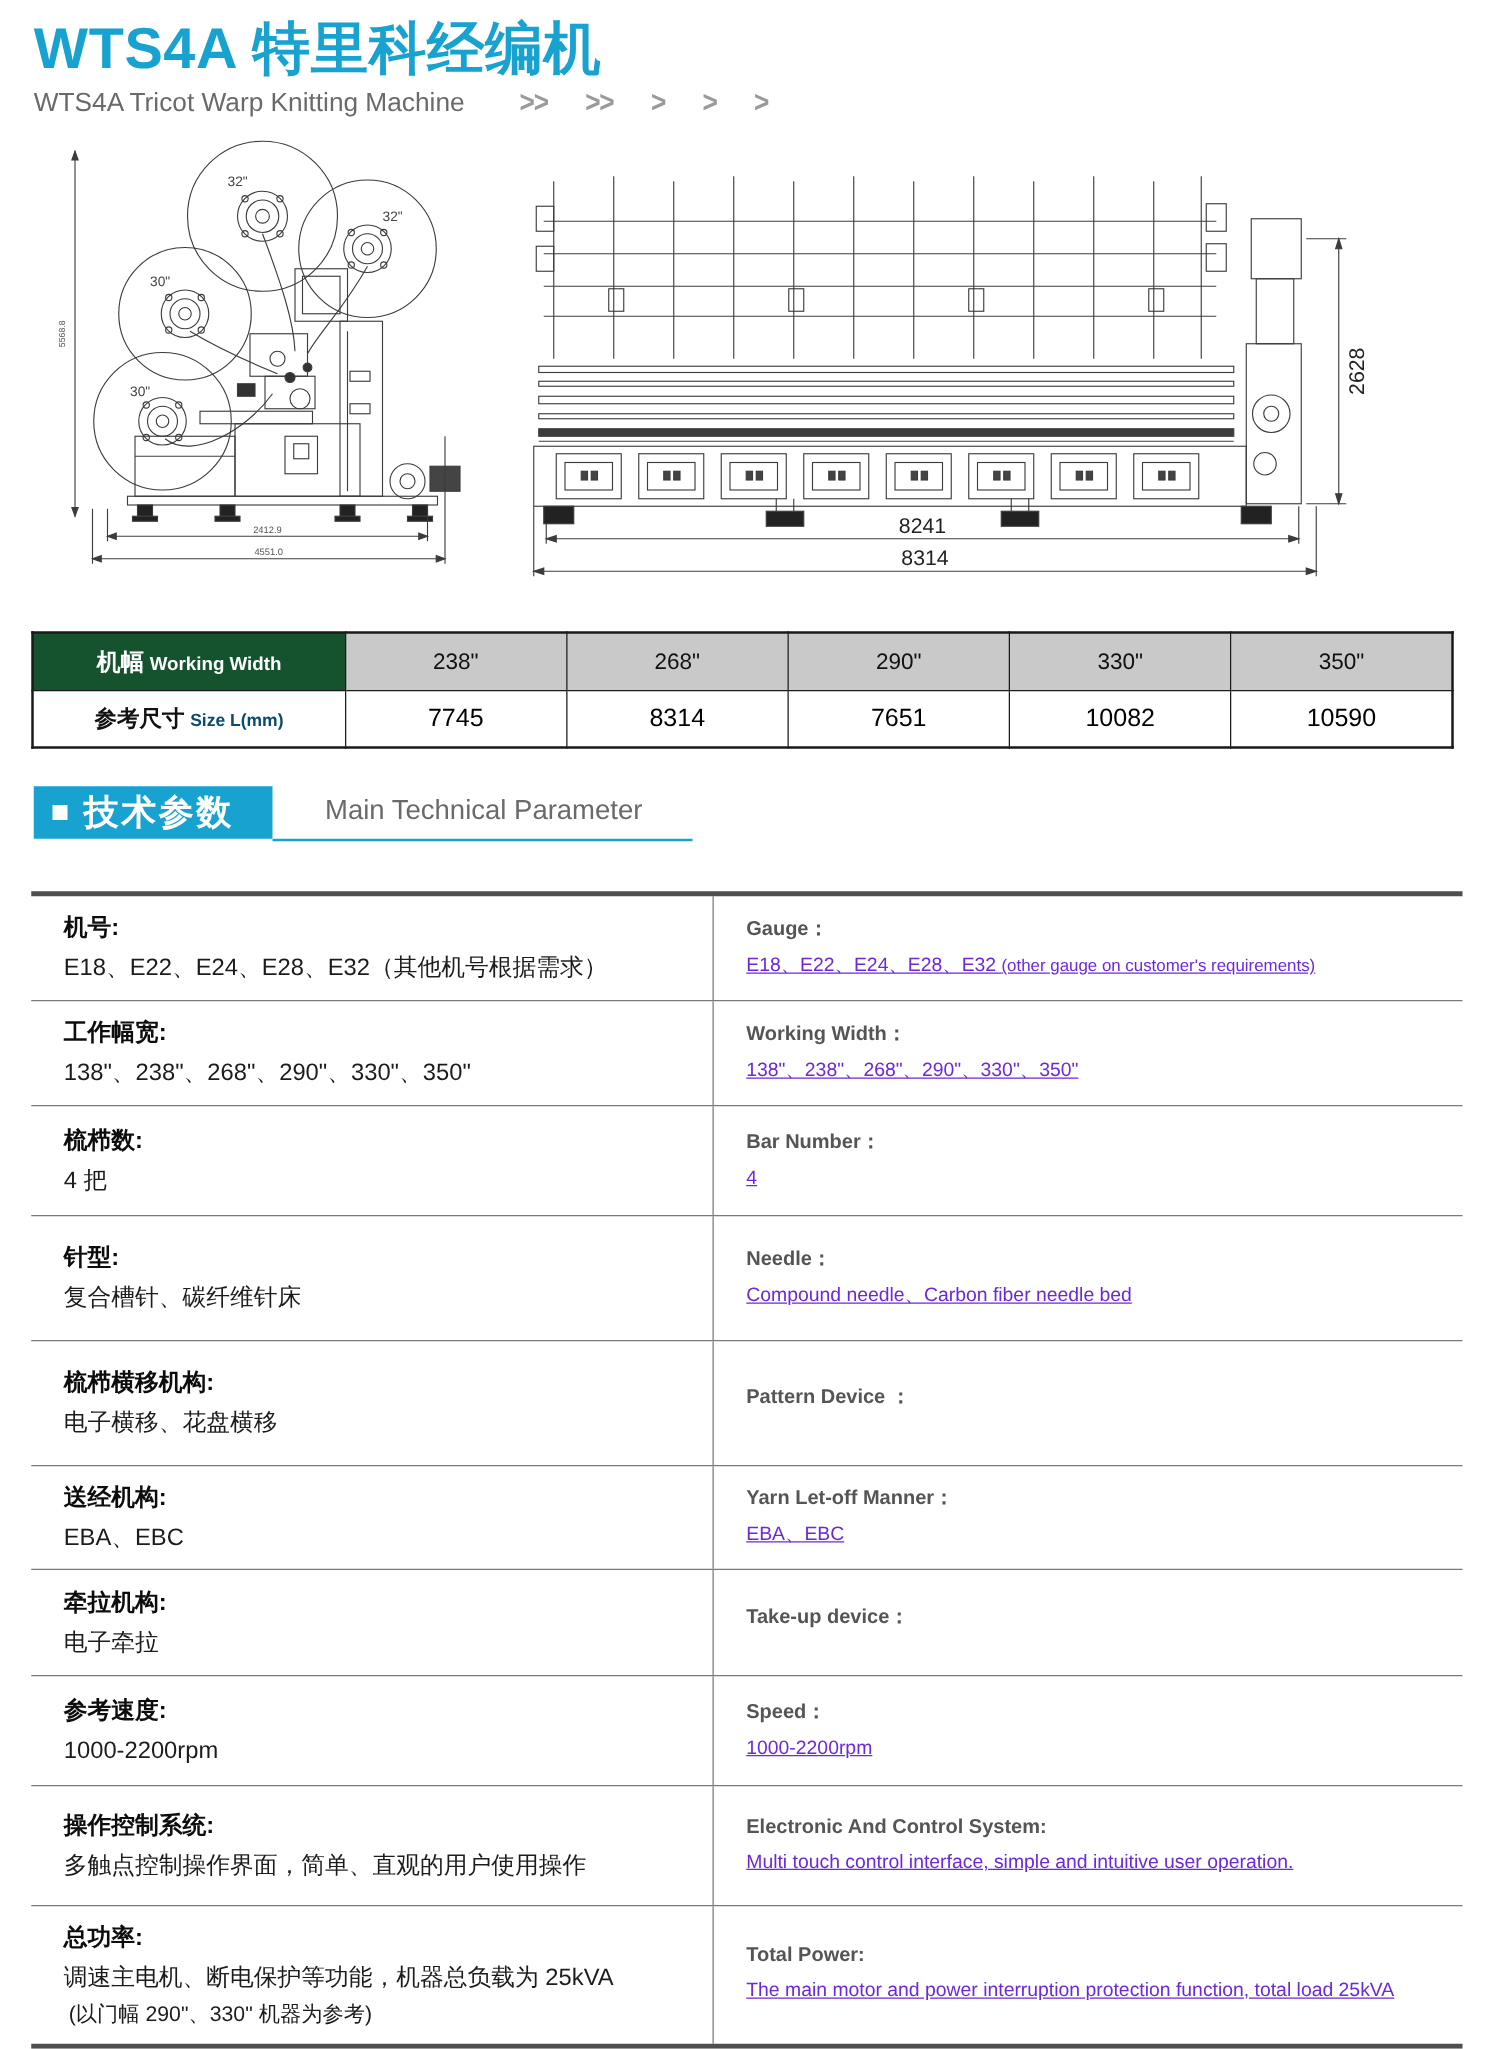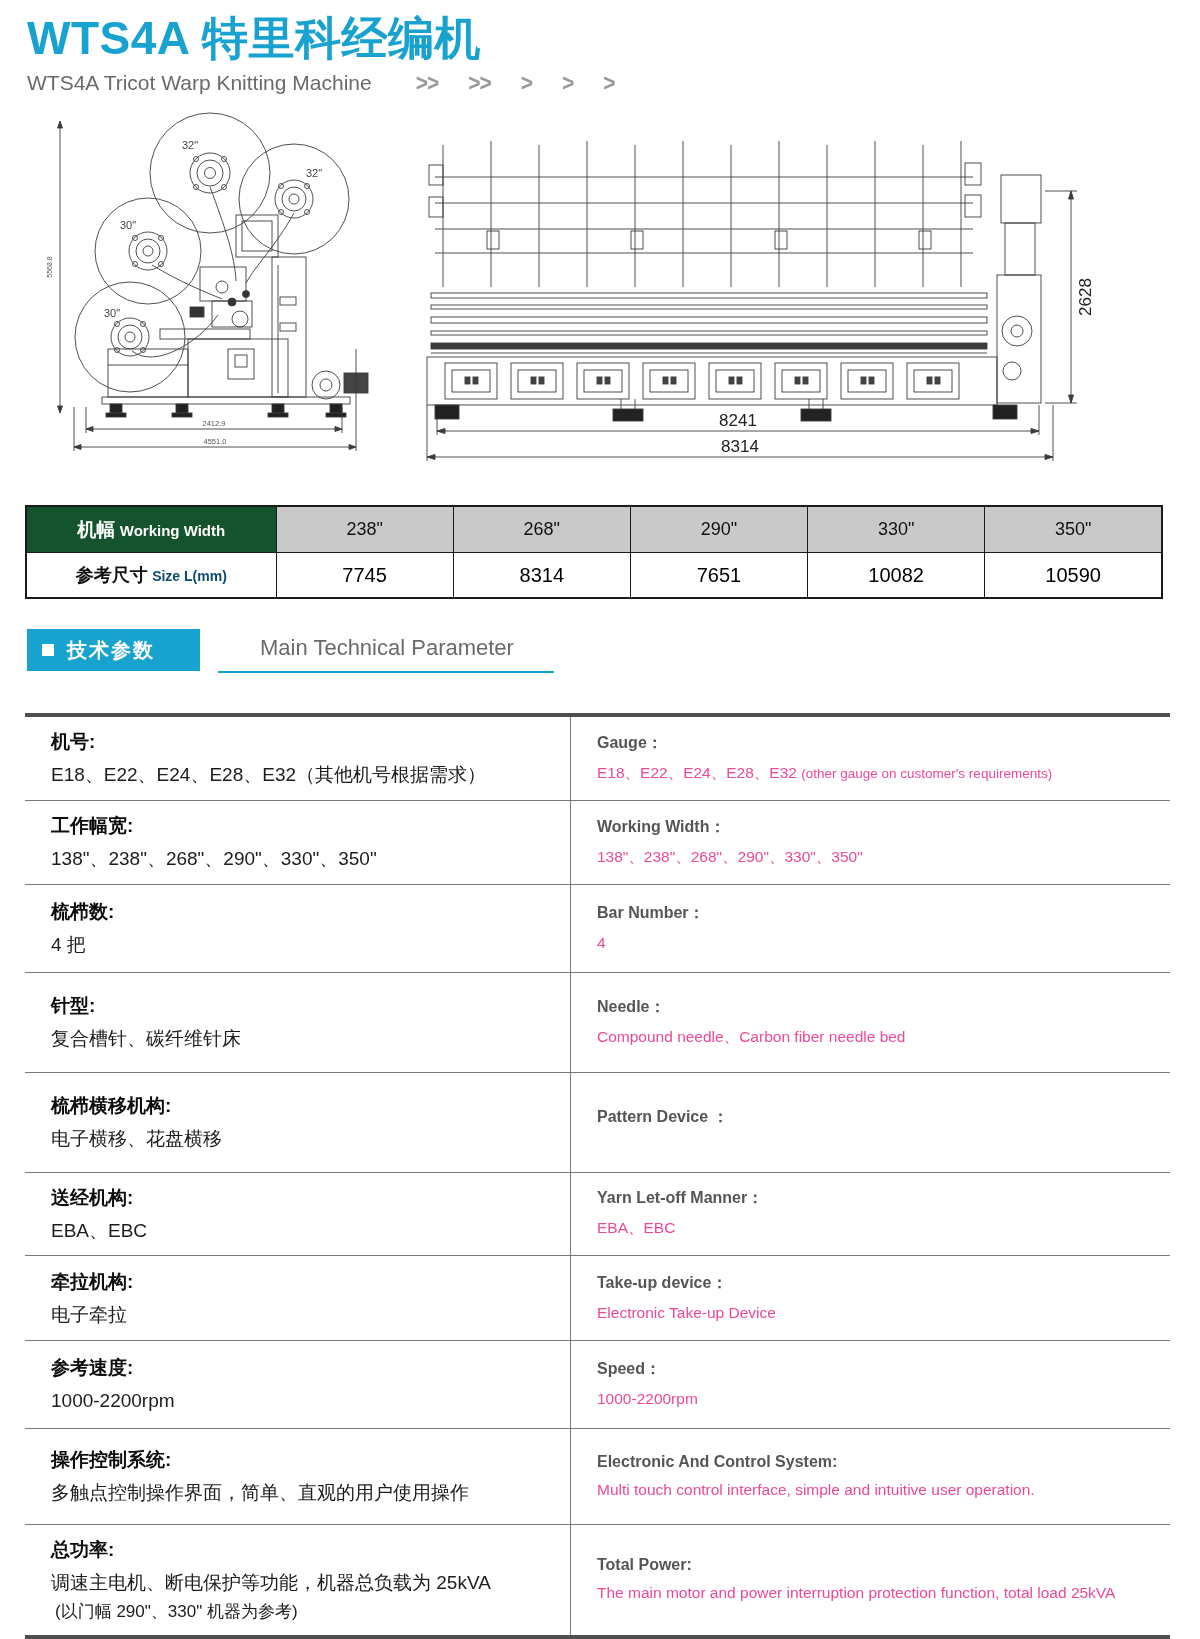--- a/index.html
+++ b/index.html
@@ -35,42 +35,42 @@
   .wt-head-label { background:#14532d; color:#fff; }
   .wt-head-label .zh { font-size:19px; font-weight:bold; }
   .wt-head-label .en { font-size:15px; font-weight:bold; }
   .wt-col { background:#c9c9c9; color:#111; font-size:18px; }
   .wt-row-label .zh { font-size:18px; font-weight:bold; color:#111; }
   .wt-row-label .en { font-size:14px; font-weight:bold; color:#0c4a6e; }
   .wt-val { font-size:20px; color:#000; }
   
   .section-head { position:relative; margin:30px 0 0 27px; height:46px; }
   .section-box {
-    position:absolute; left:0; top:0; width:173px; height:42px;
+    position:absolute; left:0; top:0; width:191px; height:42px;
     background:#18a2d0; color:#fff; display:flex; align-items:center;
-    padding-left:15px; font-size:20px; font-weight:bold; letter-spacing:2px;
+    padding-left:15px; font-size:28px; font-weight:bold; letter-spacing:2px;
   }
   .section-bullet { width:12px; height:12px; background:#fff; margin-right:13px; }
   .section-underline { position:absolute; left:191px; top:42px; width:336px; height:2px; background:#18a2d0; }
   .section-en { position:absolute; left:233px; top:6px; font-size:22px; color:#6a6a6a; }
   
   .spec-table {
     width:1145px; margin:38px 0 0 25px;
     border-top:4px solid #4f4f4f; border-bottom:4px solid #4f4f4f;
   }
   .spec-row { display:flex; border-top:1.5px solid #7a7a7a; }
   .spec-row:first-child { border-top:none; }
   .spec-cell { display:flex; flex-direction:column; justify-content:center; padding:12px 8px 12px 26px; }
   .spec-cell.zh { flex:0 0 546px; border-right:1.5px solid #7a7a7a; }
   .spec-cell.en { flex:1; }
   .zh .lbl { font-size:19px; font-weight:bold; color:#0d0d0d; margin-bottom:7px; }
   .zh .val { font-size:19px; color:#1c1c1c; line-height:1.35; }
   .zh .val2 { font-size:17px; color:#1c1c1c; margin-top:4px; padding-left:4px; }
   .en .lbl { font-size:16px; font-weight:bold; color:#555; margin-bottom:9px; }
-  .en .val { font-size:15.5px; color:#ec4899; line-height:1.35; }
+  .en .val { font-size:15.5px; color:#6d28d9; line-height:1.35;text-decoration:underline; }
   .en .val .small { font-size:13.5px; }
   .spec-row:nth-child(1){min-height:72px}
   .spec-row:nth-child(2){min-height:76px}
   .spec-row:nth-child(3){min-height:88px}
   .spec-row:nth-child(4){min-height:100px}
   .spec-row:nth-child(5){min-height:100px}
   .spec-row:nth-child(6){min-height:82px}
   .spec-row:nth-child(7){min-height:85px}
   .spec-row:nth-child(8){min-height:88px}
   .spec-row:nth-child(9){min-height:96px}
@@ -412,21 +412,20 @@
     </div>
   </div>
 
   <div class="spec-row">
     <div class="spec-cell zh">
       <div class="lbl">牵拉机构:</div>
       <div class="val">电子牵拉</div>
     </div>
     <div class="spec-cell en">
       <div class="lbl">Take-up device：</div>
-      <div class="val">Electronic Take-up Device</div>
     </div>
   </div>
 
   <div class="spec-row">
     <div class="spec-cell zh">
       <div class="lbl">参考速度:</div>
       <div class="val">1000-2200rpm</div>
     </div>
     <div class="spec-cell en">
       <div class="lbl">Speed：</div>

